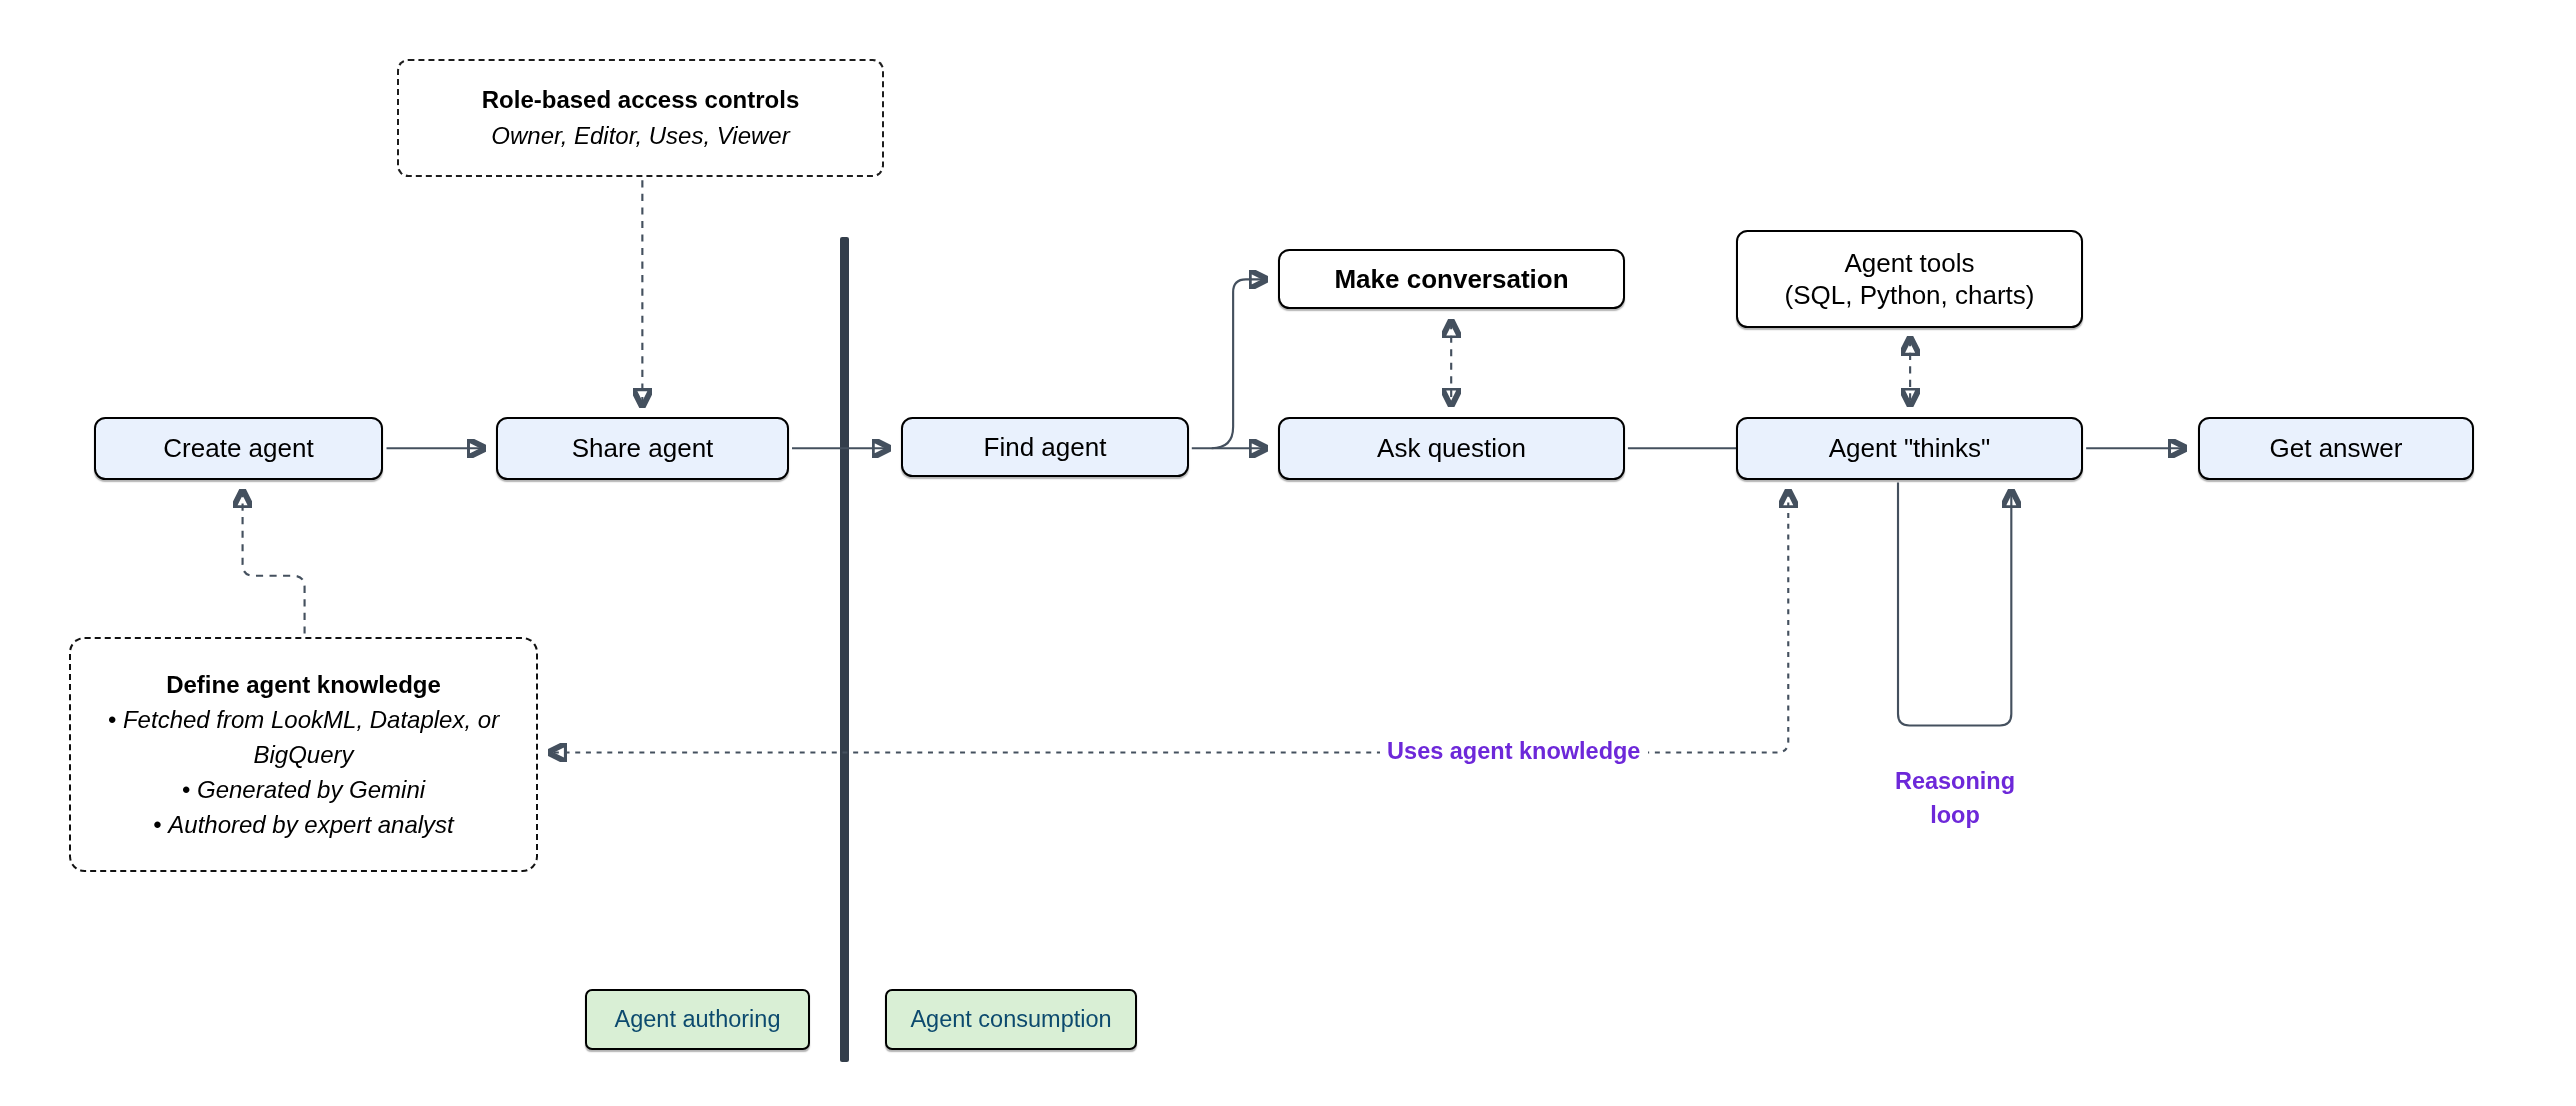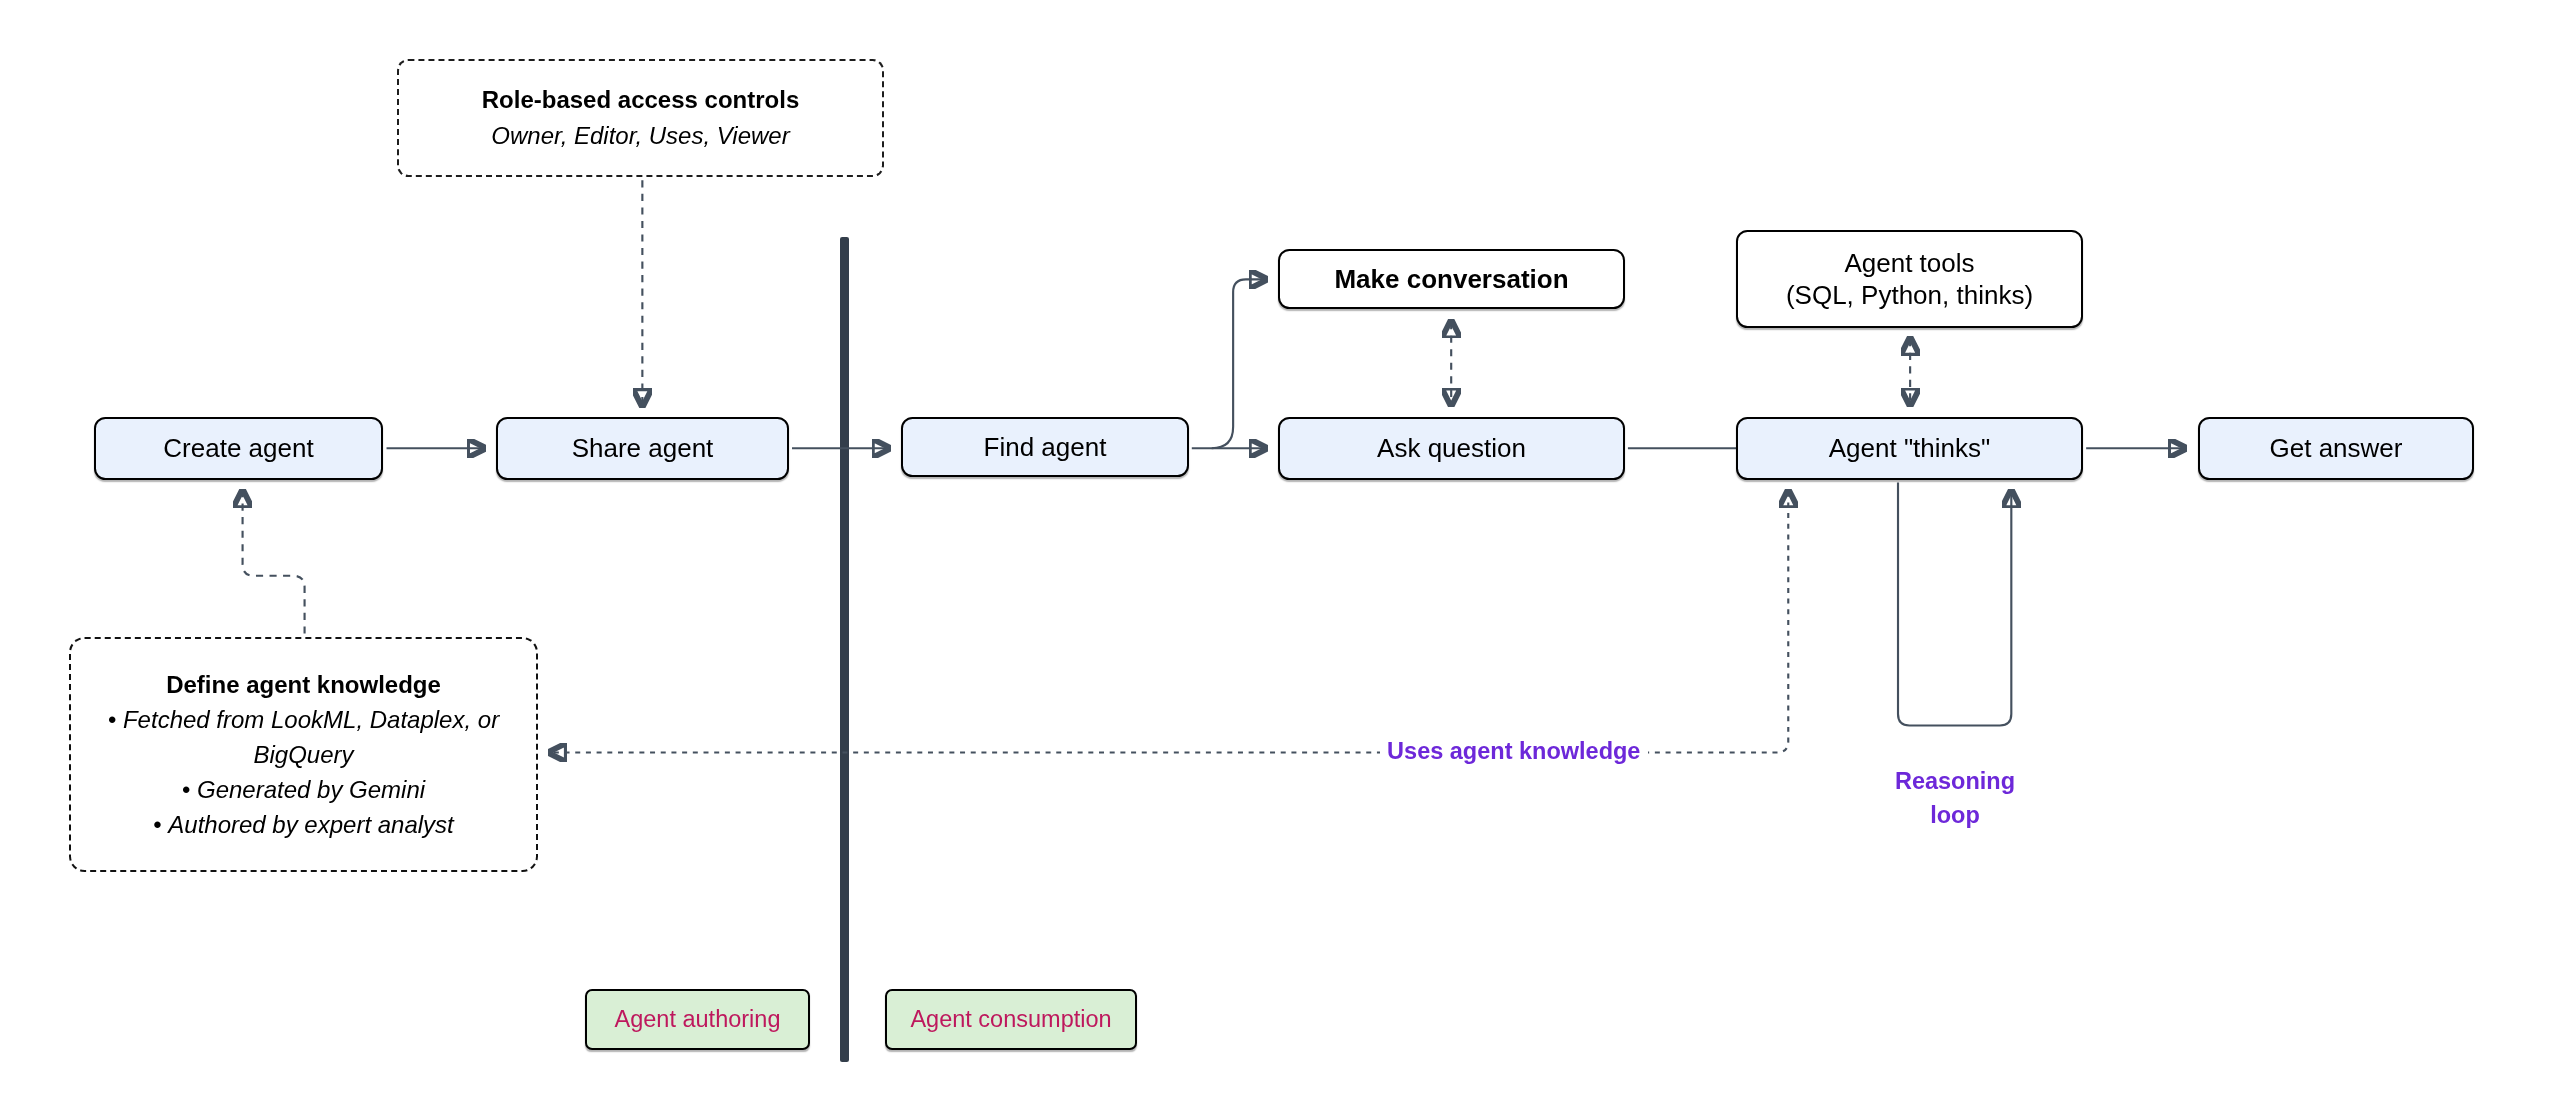--- a/index.html
+++ b/index.html
@@ -78,21 +78,21 @@
   .zone {
     position: absolute;
     box-sizing: border-box;
     border: 2.1px solid #000000;
     border-radius: 7.1px;
     background: #d9efd5;
     display: flex;
     align-items: center;
     justify-content: center;
     font-size: 23.5px;
-    color: #be185d;
+    color: #0c4a6e;
     box-shadow: 0 2.1px 1.4px -0.7px rgba(0,0,0,0.30);
     z-index: 3;
   }
 
   
   .edge-label {
     position: absolute;
     font-weight: bold;
     color: #6d28d9;
     text-align: center;
@@ -157,21 +157,21 @@
 <div class="node white" style="left:1278px; top:249px; width:347px; height:60px;font-weight:bold;">
   <span>Make conversation</span>
 </div>
 
 <div class="node" style="left:1278px; top:417px; width:347px; height:63px;">
   <span>Ask question</span>
 </div>
 
 <div class="node white" style="left:1736px; top:230px; width:347px; height:98px;">
   <span>Agent tools</span>
-  <span>(SQL, Python, thinks)</span>
+  <span>(SQL, Python, charts)</span>
 </div>
 
 <div class="node" style="left:1736px; top:417px; width:347px; height:63px;">
   <span>Agent "thinks"</span>
 </div>
 
 <div class="node" style="left:2198px; top:417px; width:276px; height:63px;">
   <span>Get answer</span>
 </div>
 

